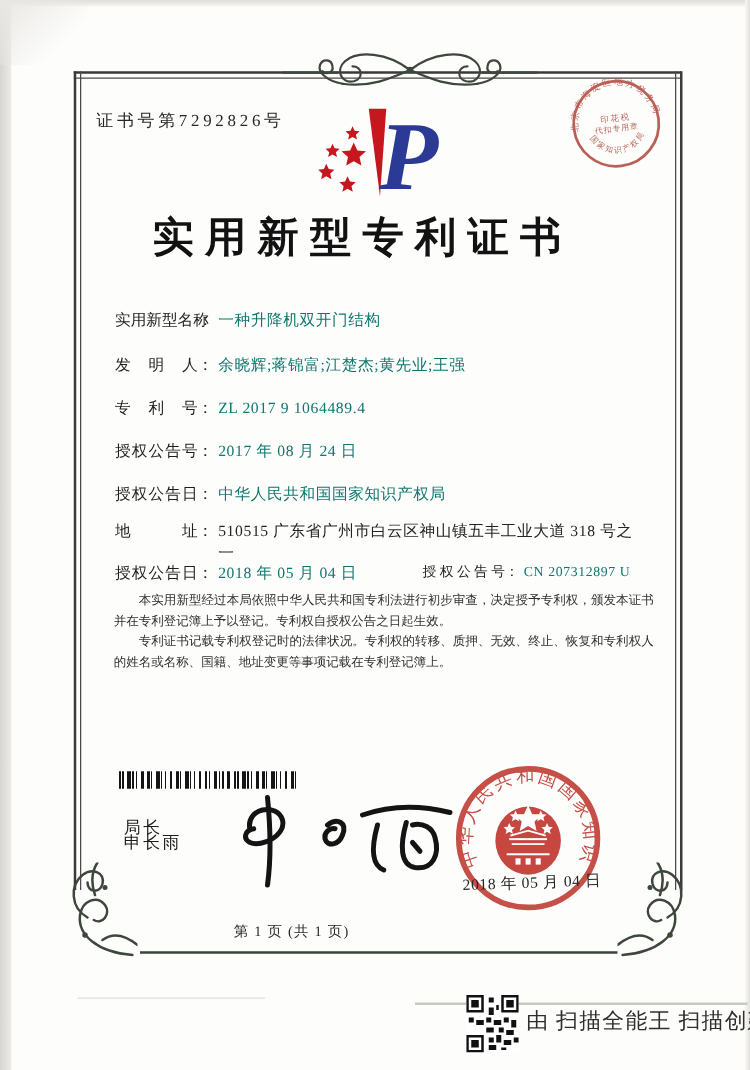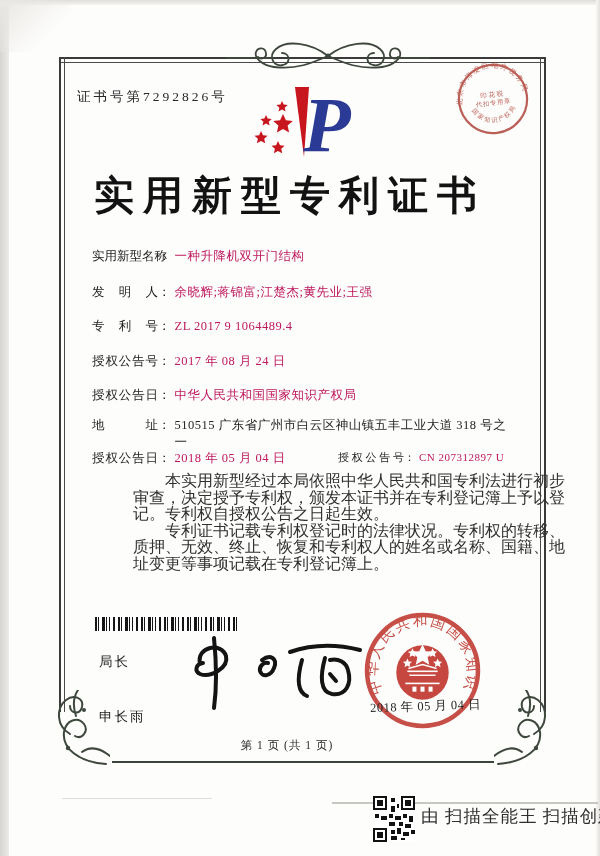--- a/index.html
+++ b/index.html
@@ -35,59 +35,59 @@
   .bottom-rule{position:absolute;left:112px;top:761px;width:382px;height:2px;background:#3a443a;}
   .flourish-top{position:absolute;left:226px;top:40px;width:204px;height:36px;}
   .flourish-corner-l{position:absolute;left:48px;top:690px;width:62px;height:80px;}
   .flourish-corner-r{position:absolute;left:494px;top:690px;width:62px;height:80px;transform:scaleX(-1);}
   .flourish-corner-l svg,.flourish-corner-r svg,.flourish-top svg{width:100%;height:100%;}
 
   
   .cert-no{position:absolute;left:77px;top:88px;font-size:13.5px;letter-spacing:3px;color:#272727;}
   .logo{position:absolute;left:233px;top:79px;width:146px;height:100px;}
   .title{position:absolute;left:0;top:168px;width:580px;text-align:center;
-    font-size:40px;font-weight:bold;letter-spacing:9px;color:#121212;margin:0;}
+    font-size:33px;font-weight:bold;letter-spacing:9px;color:#121212;margin:0;}
 
   
   .f-row{position:absolute;left:92px;font-size:12.5px;color:#222;white-space:nowrap;}
   .f-label{display:inline-block;width:66px;text-align:justify;text-align-last:justify;
     -moz-text-align-last:justify;color:#1e1e1e;}
   .f-colon{display:inline-block;margin-right:4px;color:#1e1e1e;}
-  .f-value{letter-spacing:0.5px;color:#be185d;}
+  .f-value{letter-spacing:0.5px;color:#0f766e;}
   .f-value-block{display:inline-block;width:340px;vertical-align:top;white-space:normal;
     line-height:17px;letter-spacing:0.5px;color:#242424;}
   .grant-col{position:absolute;left:338px;font-size:11px;color:#222;white-space:nowrap;}
 
   
   .body-text{position:absolute;left:91px;top:473px;width:432px;
-    font-size:16px;line-height:16.6px;color:#30302e;text-align:justify;margin-left:42px;}
+    font-size:10px;line-height:16.6px;color:#30302e;text-align:justify;}
   .body-text p{margin:0;text-indent:2em;}
 
   .barcode{position:absolute;left:95px;top:617px;width:142px;height:14px;
     background:repeating-linear-gradient(90deg,
       #151515 0 2px,#fff 2px 3px,#151515 3px 4px,#fff 4px 7px,
       #151515 7px 10px,#fff 10px 11px,#151515 11px 12px,#fff 12px 14px,
       #151515 14px 15px,#fff 15px 18px,#151515 18px 20px,#fff 20px 23px);}
 
   
   .director-title{position:absolute;left:99px;top:653px;font-size:13.5px;letter-spacing:2px;color:#1c1c1c;text-align:center;}
-  .director-name{position:absolute;left:99px;top:708px;font-size:13.5px;letter-spacing:2px;color:#1c1c1c;}
+  .director-name{position:absolute;left:99px;top:665px;font-size:13.5px;letter-spacing:2px;color:#1c1c1c;}
   .signature{position:absolute;left:170px;top:634px;width:196px;height:78px;}
   .signature svg{width:100%;height:100%;}
 
   
   .issue-seal{position:absolute;left:362px;top:610px;width:121px;height:121px;opacity:.93;}
   .issue-seal svg{width:100%;height:100%;}
   .seal-date{position:absolute;left:370px;top:698px;width:120px;font-size:12.5px;
     color:#262626;letter-spacing:0.5px;transform:rotate(-2deg);white-space:nowrap;}
   .tax-stamp{position:absolute;left:456px;top:62px;width:74px;height:74px;
     transform:rotate(-7deg);opacity:.88;}
   .tax-stamp svg{width:100%;height:100%;}
 
-  .page-info{position:absolute;left:187px;top:738px;width:200px;text-align:center;
+  .page-info{position:absolute;left:187px;top:738px;width:200px;text-align:left;
     font-size:11.5px;letter-spacing:1px;color:#2a2a2a;}
 
   
   .qr{position:absolute;left:373px;top:796px;width:42px;height:46px;}
   .qr svg{width:100%;height:100%;}
   .scan-credit{position:absolute;left:421px;top:804px;font-size:17.5px;
     letter-spacing:1px;color:#2f2f2f;white-space:nowrap;}
 
   svg text{font-family:"Liberation Serif","DejaVu Serif",serif;}
   .orn{stroke:#3d473c;fill:none;stroke-linecap:round;}

